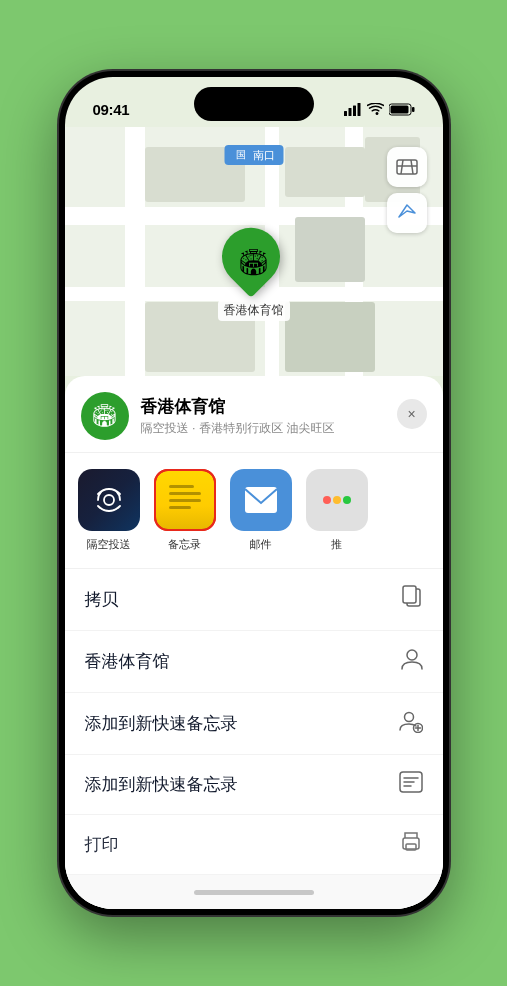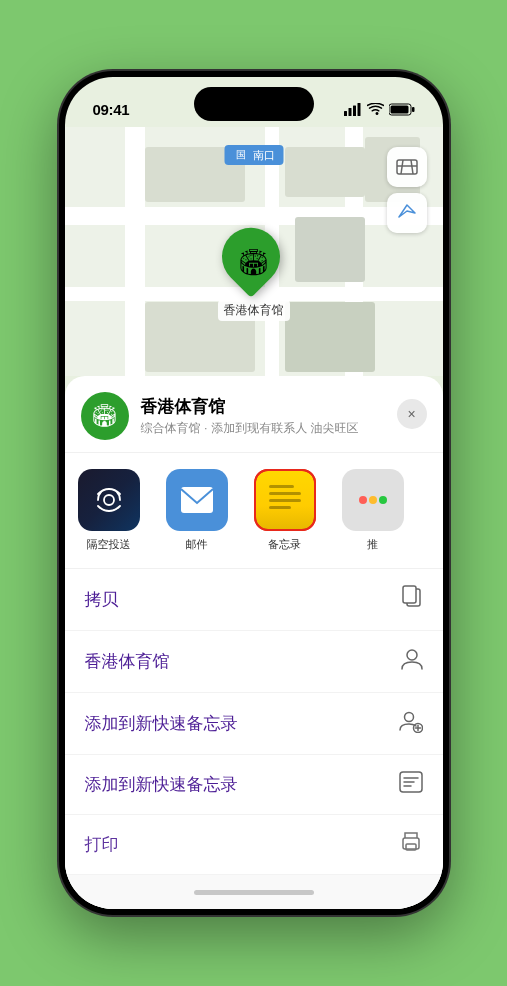--- a/index.html
+++ b/index.html
@@ -225,21 +225,21 @@
       position: absolute;
       right: 16px;
       top: 50%;
       transform: translateY(-50%);
     }
 
     
     .share-row {
       display: flex;
       padding: 16px 12px;
-      gap: 24px;
+      gap: 12px;
       overflow-x: auto;
       border-bottom: 1px solid #f0f0f0;
     }
 
     .share-item {
       display: flex;
       flex-direction: column;
       align-items: center;
       gap: 6px;
       cursor: pointer;
@@ -309,21 +309,21 @@
       display: flex;
       align-items: center;
       justify-content: space-between;
       padding: 16px 20px;
       border-bottom: 1px solid #f2f2f2;
       cursor: pointer;
     }
 
     .action-label {
       font-size: 17px;
-      color: #4c1d95;
+      color: #0f172a;
     }
 
     .action-icon {
       font-size: 20px;
       color: #666;
     }
 
     
     .home-indicator {
       background: #f9f9f9;
@@ -420,21 +420,21 @@
       </div>
 
     </div>
 
     <div class="bottom-sheet">
 
       <div class="venue-header">
         <div class="venue-icon">🏟</div>
         <div class="venue-info">
           <div class="venue-name">香港体育馆</div>
-          <div class="venue-subtitle">综合体育馆 · 添加到现有联系人 油尖旺区</div>
+          <div class="venue-subtitle">隔空投送 · 香港特别行政区 油尖旺区</div>
         </div>
         <div class="close-btn">×</div>
       </div>
 
       <div class="share-row">
 
         <div class="share-item">
           <div class="share-icon-box airdrop">
             <svg width="32" height="32" viewBox="0 0 32 32">
               <circle cx="16" cy="16" r="5" fill="none" stroke="#fff" stroke-width="1.8"></circle>
@@ -444,39 +444,39 @@
               <path d="M24 8 Q27 11 27 16" stroke="#fff" stroke-width="1.8" fill="none" stroke-linecap="round"></path>
               <path d="M5 22 Q10 27 16 27" stroke="#fff" stroke-width="1.8" fill="none" stroke-linecap="round"></path>
               <path d="M27 22 Q22 27 16 27" stroke="#fff" stroke-width="1.8" fill="none" stroke-linecap="round"></path>
             </svg>
           </div>
           <span class="share-label">隔空投送</span>
         </div>
 
 
         <div class="share-item">
-          <div class="share-icon-box mail">
-            <svg width="36" height="30" viewBox="0 0 36 30">
-              <rect x="2" y="2" width="32" height="26" rx="3" fill="white"></rect>
-              <path d="M2 4 L18 18 L34 4" stroke="#4a90d9" stroke-width="2" fill="none"></path>
-            </svg>
-          </div>
-          <span class="share-label">邮件</span>
-        </div>
-
-        <div class="share-item">
           <div class="share-icon-box notes" style="flex-direction:column;justify-content:flex-start;padding:6px 7px 4px;">
             <div class="notes-lines">
               <div class="notes-line"></div>
               <div class="notes-line"></div>
               <div class="notes-line"></div>
               <div class="notes-line"></div>
             </div>
           </div>
           <span class="share-label">备忘录</span>
+        </div>
+
+        <div class="share-item">
+          <div class="share-icon-box mail">
+            <svg width="36" height="30" viewBox="0 0 36 30">
+              <rect x="2" y="2" width="32" height="26" rx="3" fill="white"></rect>
+              <path d="M2 4 L18 18 L34 4" stroke="#4a90d9" stroke-width="2" fill="none"></path>
+            </svg>
+          </div>
+          <span class="share-label">邮件</span>
         </div>
 
         <div class="share-item">
           <div class="share-icon-box more" style="background:#e0e0e0;">
             <div style="display:flex;flex-direction:column;gap:3px;align-items:center;">
               <div style="display:flex;gap:2px;align-items:center;">
                 <div style="width:8px;height:8px;border-radius:50%;background:#ff5f57;"></div>
                 <div style="width:8px;height:8px;border-radius:50%;background:#febc2e;"></div>
                 <div style="width:8px;height:8px;border-radius:50%;background:#28c840;"></div>
               </div>

